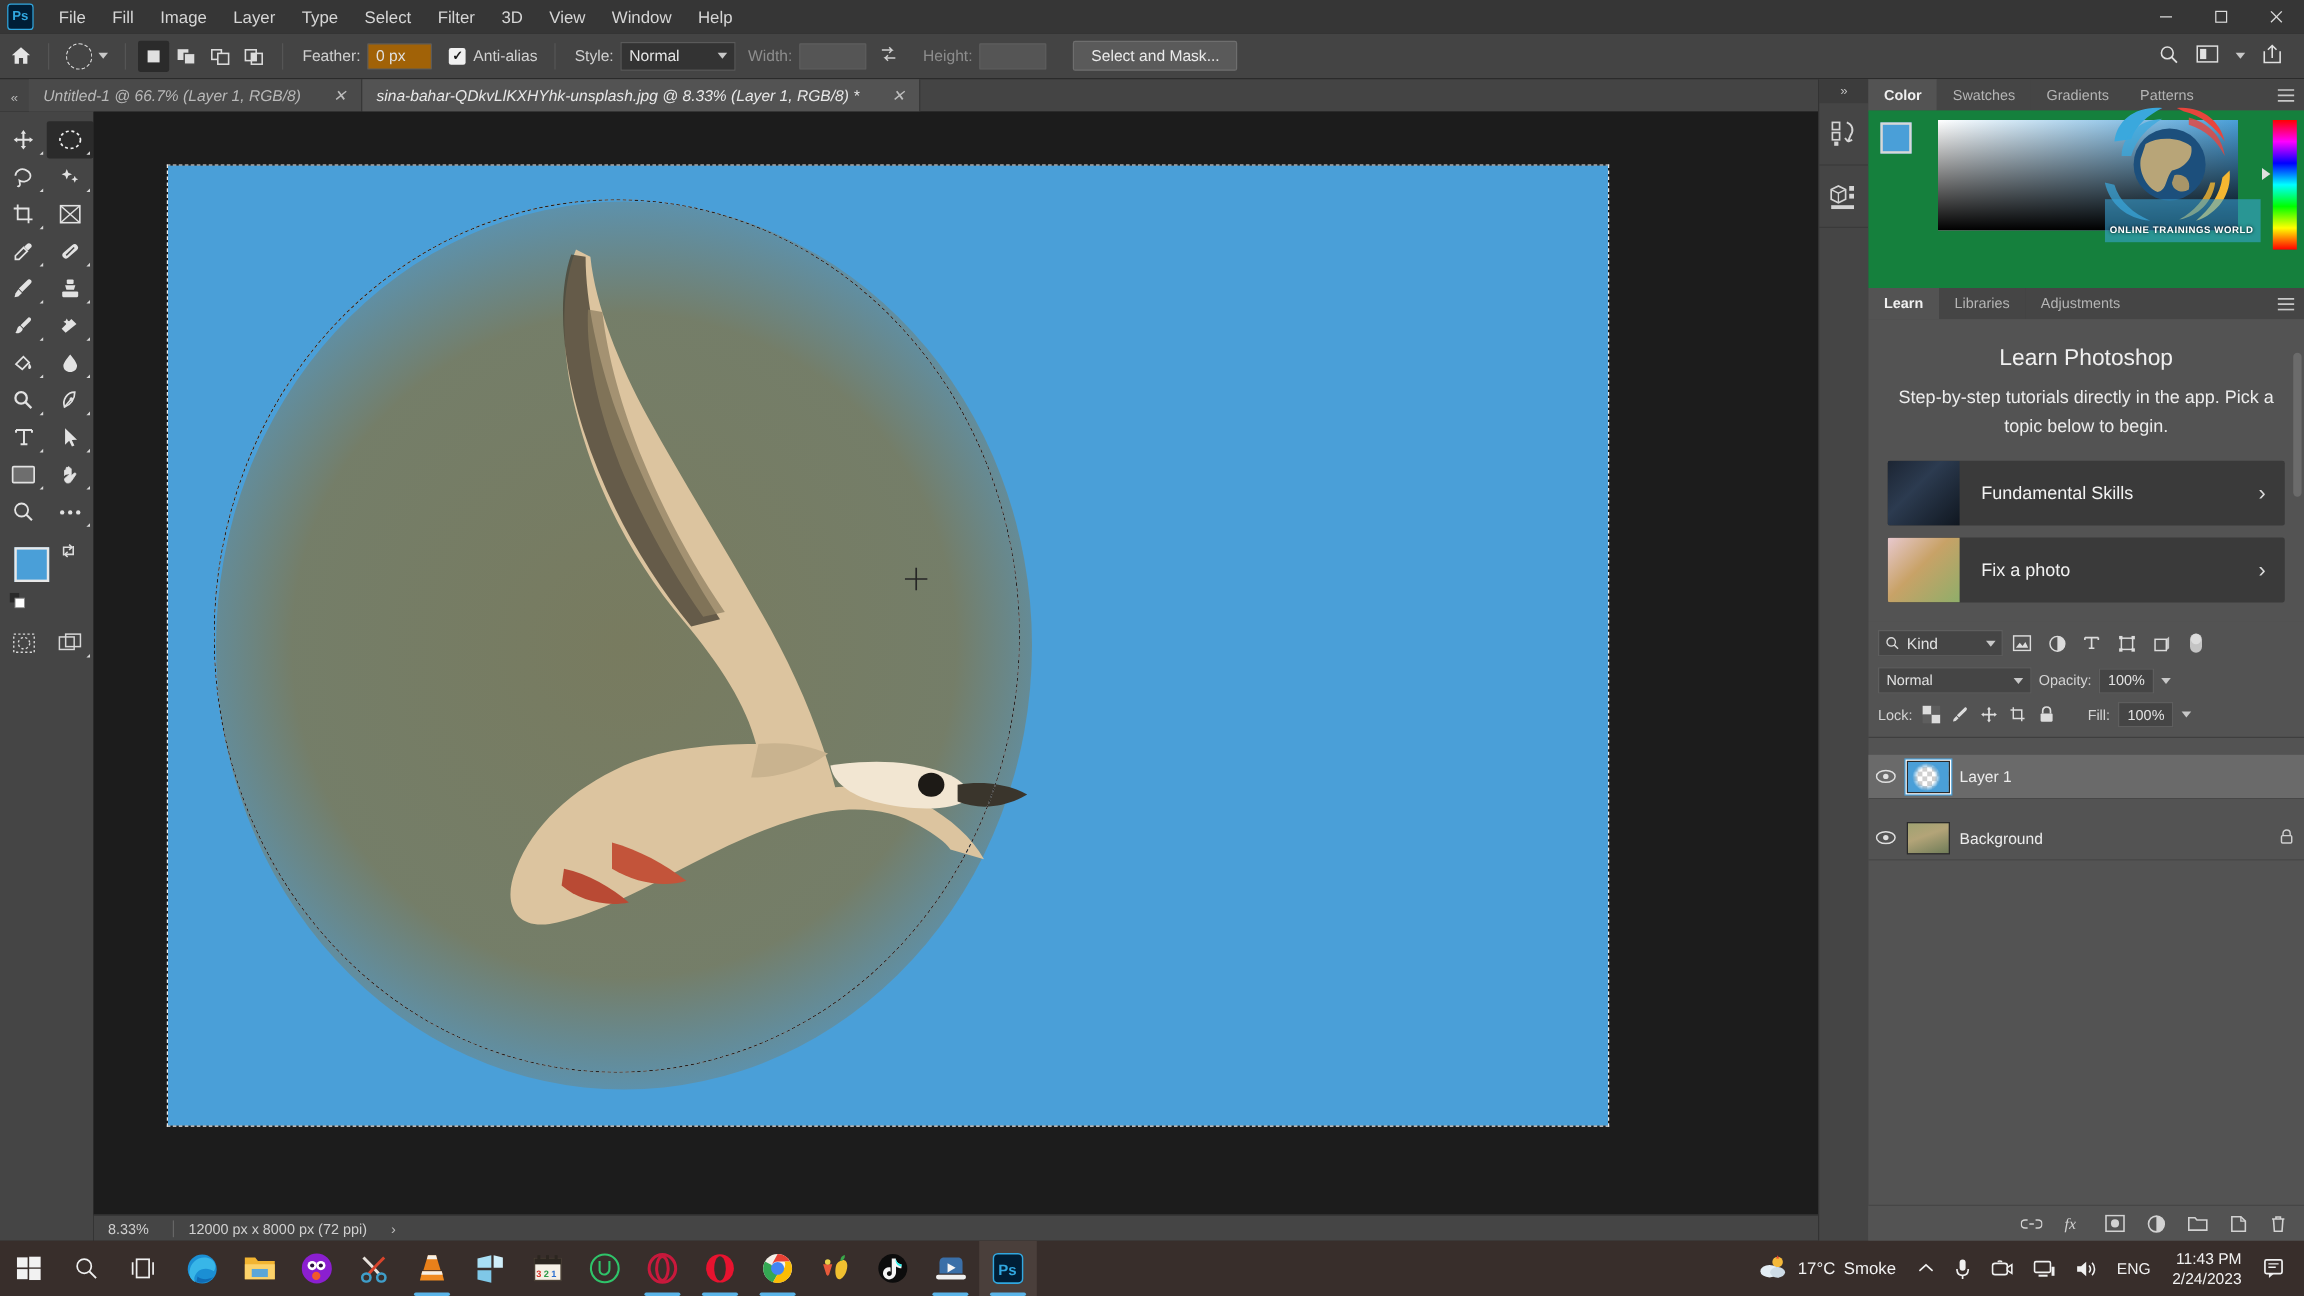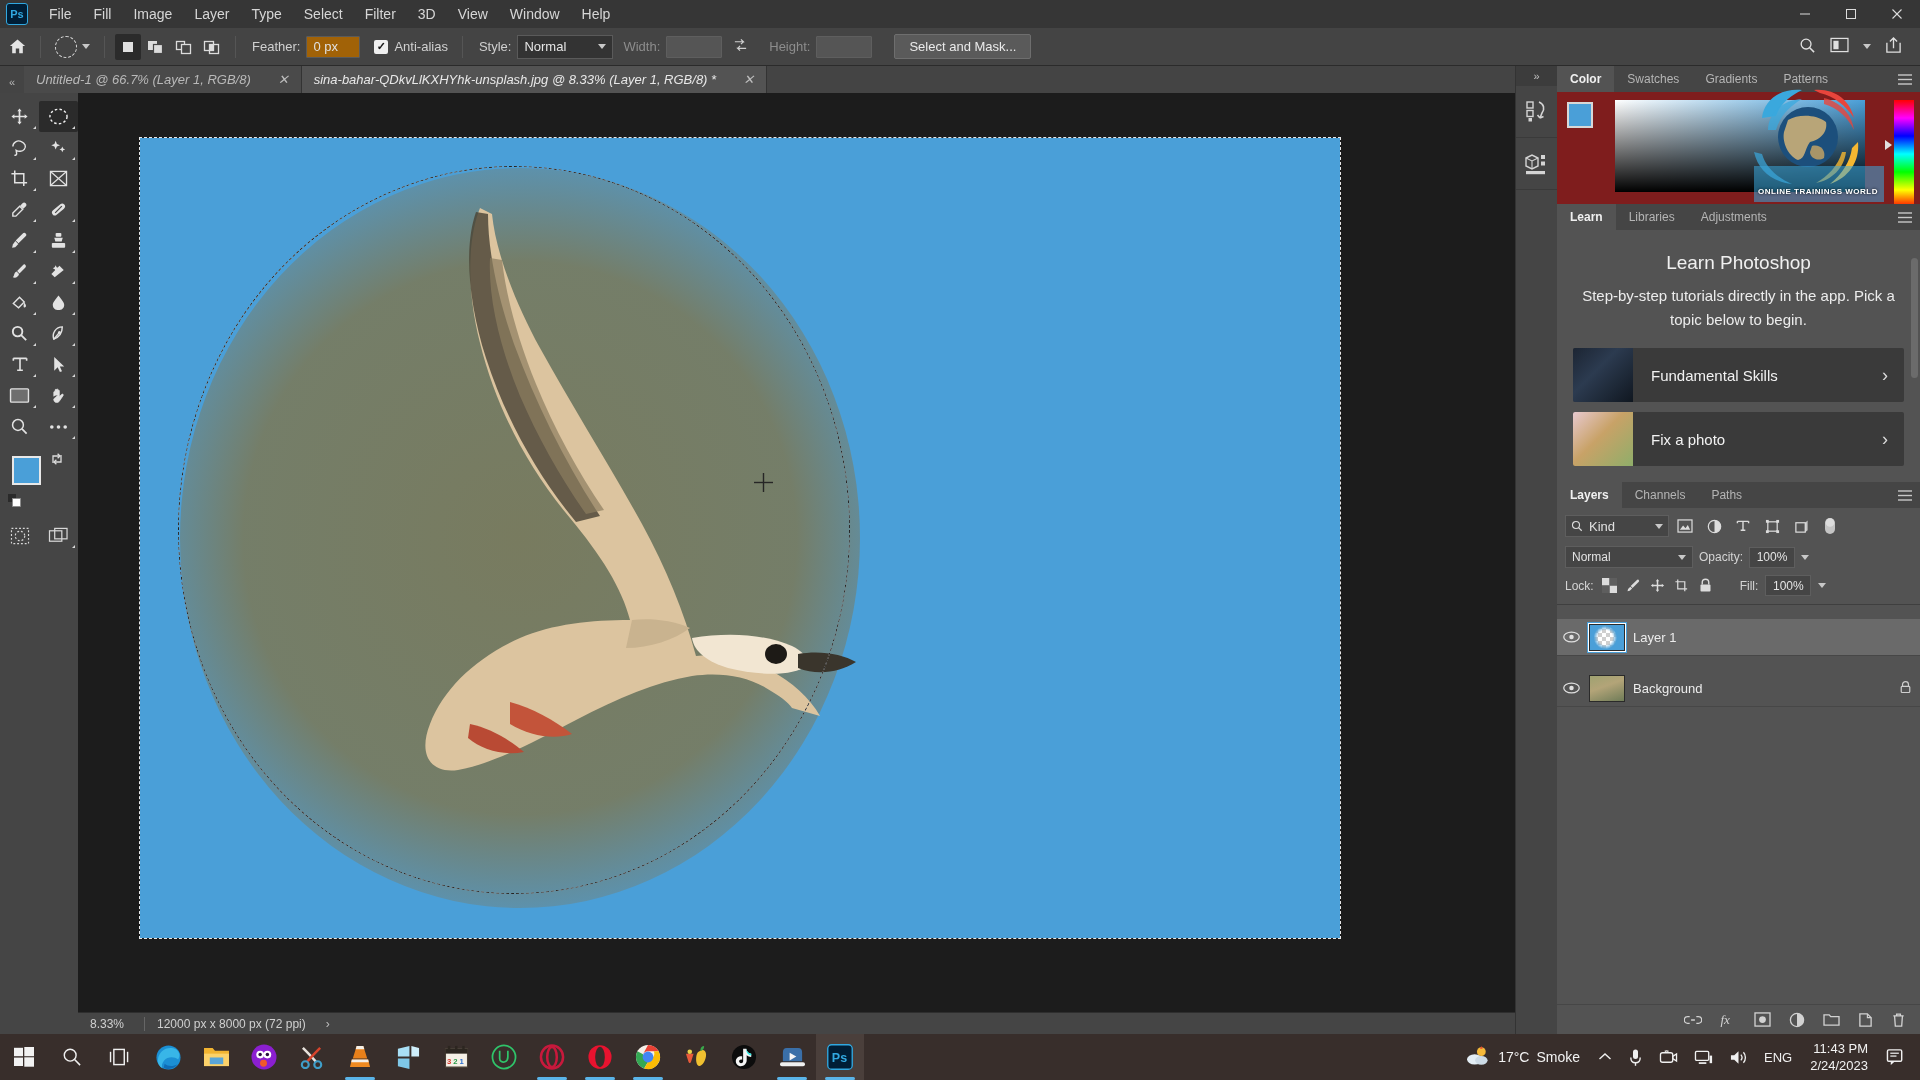--- a/index.html
+++ b/index.html
@@ -194,21 +194,21 @@
     position: relative;
   }
   .ptab {
     height: 26px; padding: 0 13px; font-size: 12px; color: #b5b5b5;
     display: flex; align-items: center; background: #454545;
   }
   .ptab.active { background: #535353; color: #f0f0f0; font-weight: bold; }
   .panel-menu { position: absolute; right: 8px; top: 7px; color: #c8c8c8; }
 
   
-  .color-panel { height: 112px; background: #7f1d1d; position: relative; display: flex; padding: 10px; }
+  .color-panel { height: 148px; background: #15803d; position: relative; display: flex; padding: 10px; }
   .cp-swatches { position: relative; width: 44px; height: 44px; }
   .cp-fore { position: absolute; left: 0; top: 0; width: 26px; height: 26px;
     background: #4a9fd8; border: 2px solid #d8d8d8; }
   .cp-back { position: absolute; left: 16px; top: 16px; width: 26px; height: 26px;
     background: #fff; border: 1px solid #bbb; z-index: -1; }
   .cp-ramp {
     position: absolute; left: 58px; top: 8px; width: 250px; height: 92px;
     background:
       linear-gradient(to bottom, rgba(255,255,255,0) 0%, rgba(0,0,0,1) 100%),
       linear-gradient(to right, #ffffff 0%, #4a9fd8 100%);
@@ -775,32 +775,20 @@
         <div class="card-chev">›</div>
       </div>
       <div class="learn-card">
         <div class="card-thumb t2"></div>
         <div class="card-label">Fix a photo</div>
         <div class="card-chev">›</div>
       </div>
       <div class="learn-scroll"></div>
     </div>
 
-    <div class="panel-tabs">
-      <div class="ptab active">Layers</div>
-      <div class="ptab">Channels</div>
-      <div class="ptab">Paths</div>
-      <div class="panel-menu">
-        <svg width="14" height="11" viewBox="0 0 14 11">
-            <line x1="0" y1="1" x2="14" y2="1" stroke="#c8c8c8" stroke-width="1.4"></line>
-            <line x1="0" y1="5.5" x2="14" y2="5.5" stroke="#c8c8c8" stroke-width="1.4"></line>
-            <line x1="0" y1="10" x2="14" y2="10" stroke="#c8c8c8" stroke-width="1.4"></line>
-          </svg>
-      </div>
-    </div>
     <div class="layers-panel">
 
       <div class="lp-filter">
         <div class="kind-select">
           <svg width="12" height="12" viewBox="0 0 13 13">
               <circle cx="5.4" cy="5.4" r="3.8" fill="none" stroke="#dcdcdc" stroke-width="1.2"></circle>
               <line x1="8.2" y1="8.2" x2="11.6" y2="11.6" stroke="#dcdcdc" stroke-width="1.3"></line>
             </svg>
           <span>Kind</span>
           <span class="caret caret2"></span>

